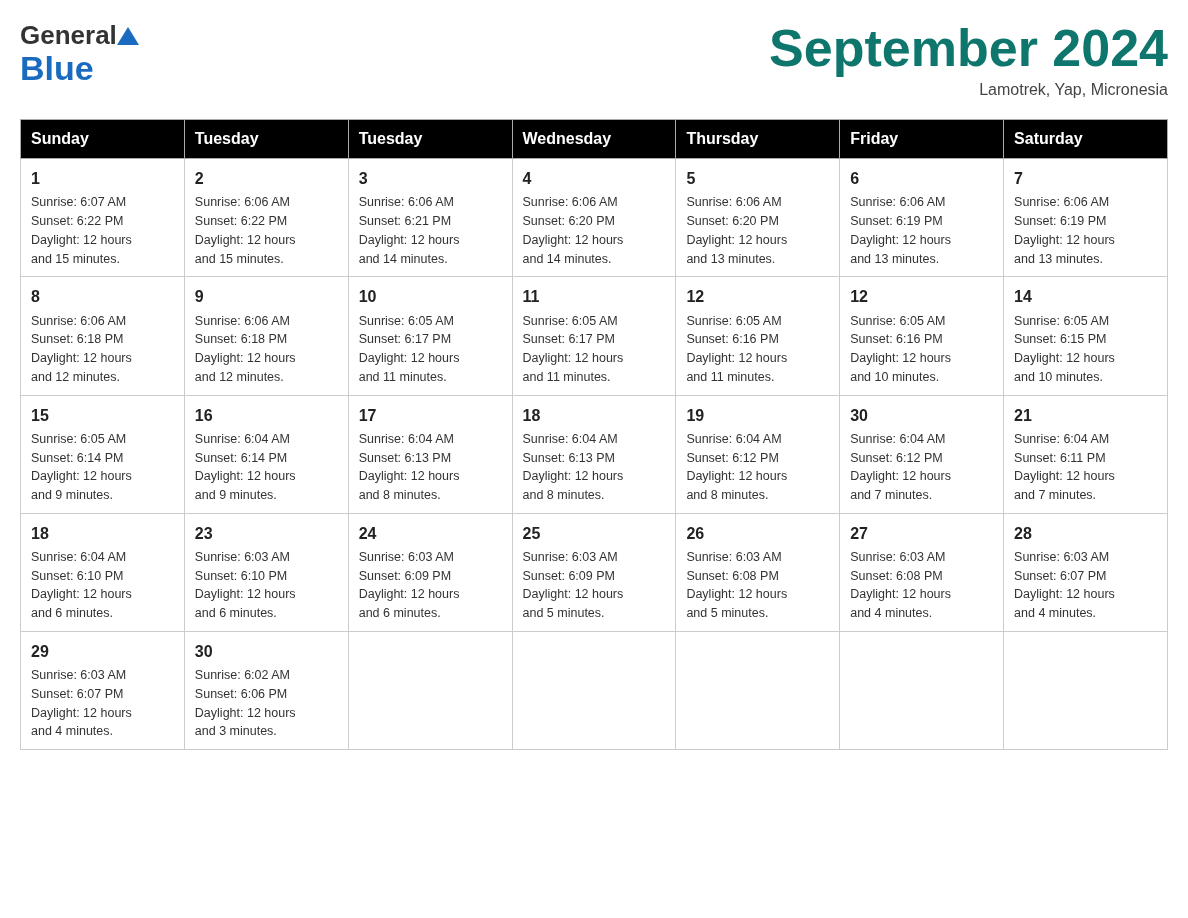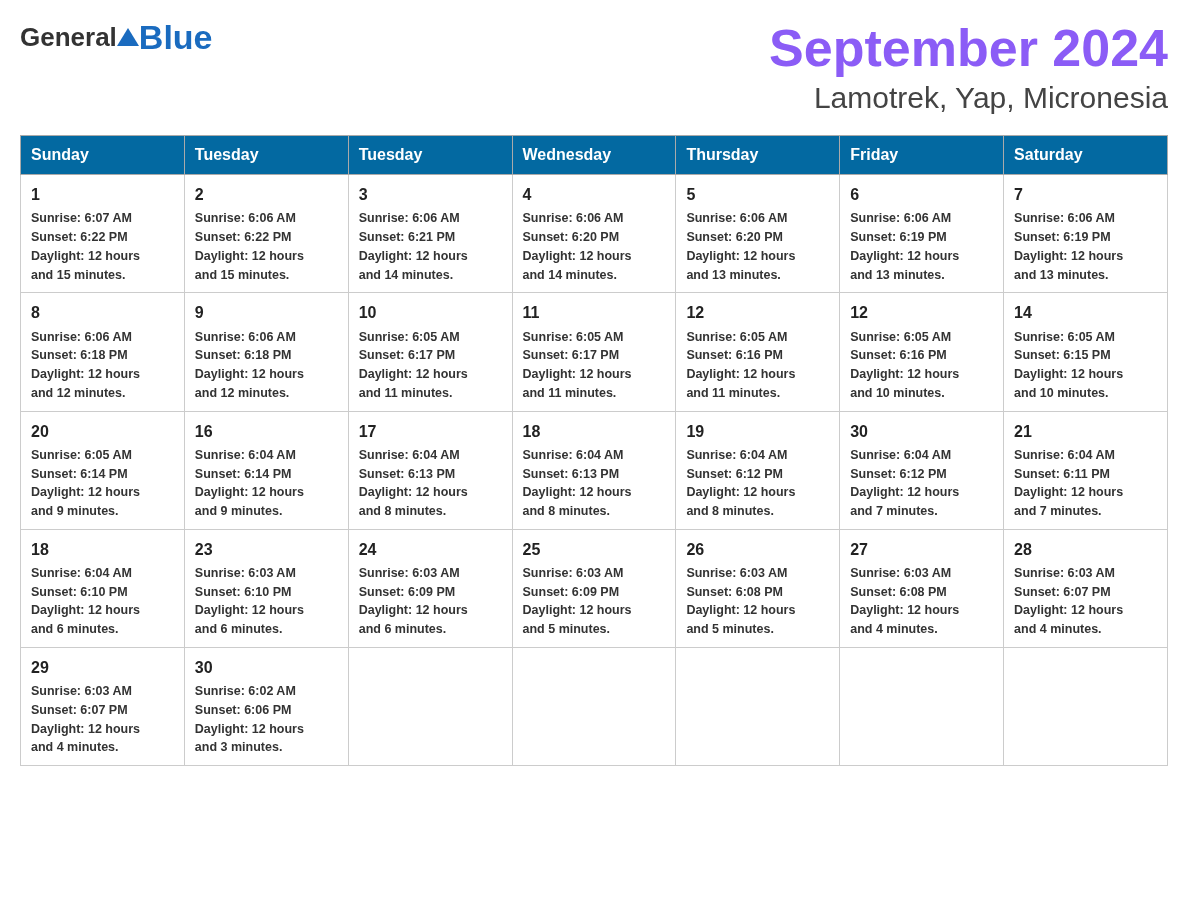--- a/index.html
+++ b/index.html
@@ -16,53 +16,53 @@
       align-items: flex-start;
       margin-bottom: 20px;
     }
     .logo-text-general {
       font-size: 26px;
       font-weight: bold;
       color: #333;
     }
     .logo-wrapper {
       display: flex;
-      flex-direction: row;
+      flex-direction: column;
     }
     .logo-top {
       display: flex;
       align-items: center;
     }
     .logo-bottom {
       color: #1a6bbf;
       font-size: 34px;
       font-weight: bold;
       line-height: 1;
     }
     .title-block {
       text-align: right;
     }
     .month-title {
       font-size: 52px;
       font-weight: bold;
-      color: #8b5cf6;
+      color: #0f766e;
       line-height: 1.1;
     }
     .location-title {
-      font-size: 30px;
+      font-size: 16px;
       color: #444;
       margin-top: 4px;
     }
     .calendar {
       width: 100%;
       border-collapse: collapse;
       border: 1px solid #aaa;
     }
     .calendar th {
-      background-color: #0369a1;
+      background-color: #000000;
       color: #ffffff;
       font-size: 16px;
       font-weight: bold;
       padding: 10px 10px;
       text-align: left;
       border: 1px solid #aaa;
     }
     .calendar td {
       vertical-align: top;
       padding: 8px 10px;
@@ -80,21 +80,20 @@
       font-size: 16px;
       font-weight: bold;
       display: block;
       margin-bottom: 3px;
       color: #222;
     }
     .day-info {
       font-size: 12.5px;
       color: #333;
       line-height: 1.5;
-      font-weight: bold;
     }
     .empty-cell {
       background: #fff;
     }
     .logo-svg {
       width: 22px;
       height: 22px;
       vertical-align: middle;
     }
   </style>
@@ -227,21 +226,21 @@
         <td>
           <span class="day-number">14</span>
           <div class="day-info" style="white-space: pre-line;">Sunrise: 6:05 AM
 Sunset: 6:15 PM
 Daylight: 12 hours
 and 10 minutes.</div>
         </td>
       </tr>
       <tr>
         <td>
-          <span class="day-number">20</span>
+          <span class="day-number">15</span>
           <div class="day-info" style="white-space: pre-line;">Sunrise: 6:05 AM
 Sunset: 6:14 PM
 Daylight: 12 hours
 and 9 minutes.</div>
         </td>
         <td>
           <span class="day-number">16</span>
           <div class="day-info" style="white-space: pre-line;">Sunrise: 6:04 AM
 Sunset: 6:14 PM
 Daylight: 12 hours

